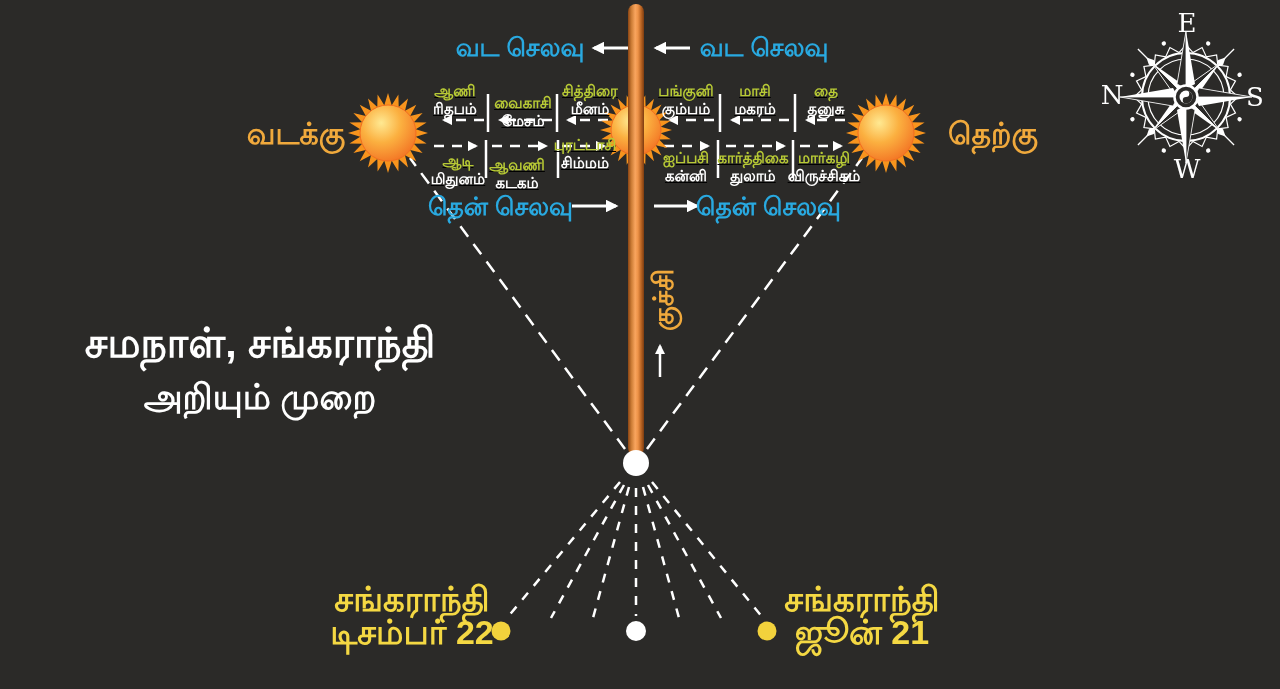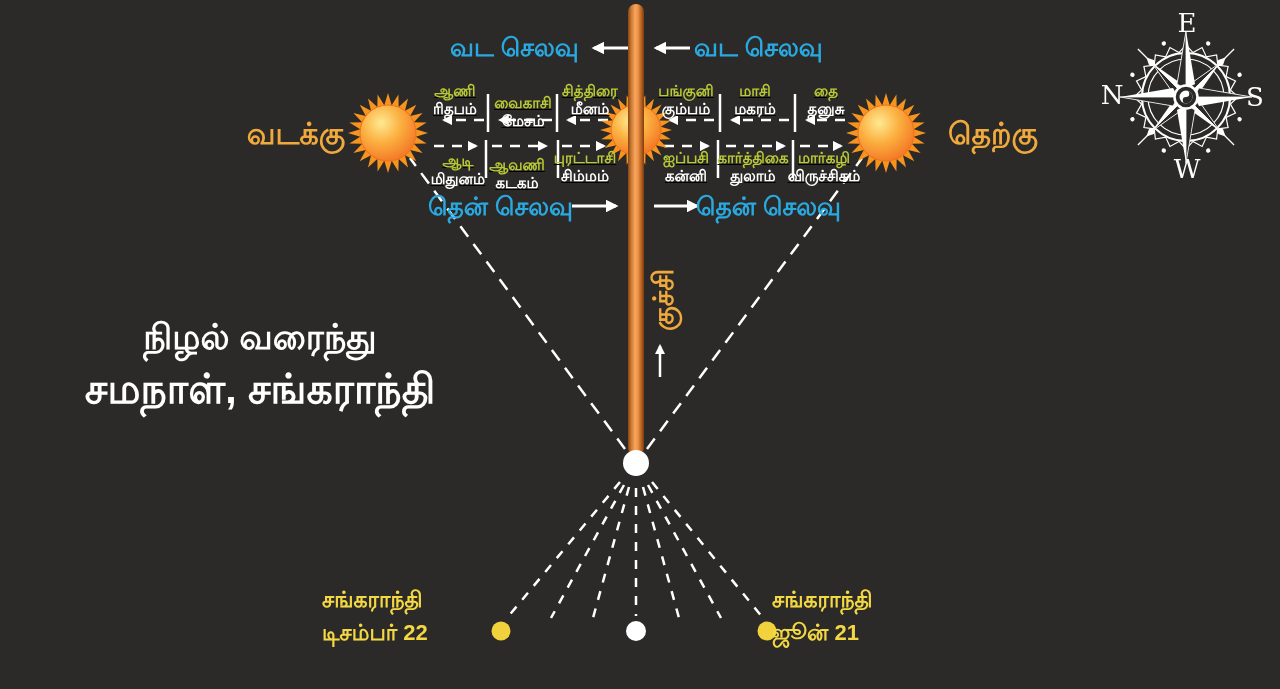--- a/index.html
+++ b/index.html
@@ -1,34 +1,34 @@
 <!DOCTYPE html>
 <html><head>
 <meta charset="utf-8">
 <style>
   html,body{margin:0;padding:0;background:#1a1a1a;}
   .stage{position:relative;width:1280px;height:689px;background:#2b2a28;overflow:hidden;
          font-family:"Liberation Sans",sans-serif;}
   .abs{position:absolute;}
-  .t-blue{color:#29a9e0;font-weight:bold;font-size:25px;text-align:left;white-space:nowrap;}
+  .t-blue{color:#29a9e0;font-weight:bold;font-size:25px;text-align:center;white-space:nowrap;}
   .t-gold{color:#f0a93c;font-weight:bold;font-size:30px;text-align:center;white-space:nowrap;}
   .mcol{position:absolute;width:96px;text-align:center;line-height:18px;white-space:nowrap;text-decoration:underline;}
   .mcol .m{display:block;color:#b8ca35;font-weight:bold;font-size:15px;}
   .mcol .z{display:block;color:#ffffff;font-weight:bold;font-size:15px;}
   .title-block{position:absolute;left:30px;top:314px;width:460px;text-align:center;}
   .title-block .l1{color:#ffffff;font-weight:bold;font-size:35px;line-height:46px;}
   .title-block .l2{color:#ffffff;font-weight:bold;font-size:41px;line-height:58px;}
   .title-block .l3{color:#ffffff;font-weight:bold;font-size:35px;line-height:50px;}
   .stick-label{position:absolute;left:619px;top:283px;width:92px;height:34px;
                color:#f0a93c;font-weight:bold;font-size:28px;text-align:center;white-space:nowrap;
                transform:rotate(-90deg);transform-origin:center center;}
   .compass-letter{position:absolute;width:30px;text-align:center;color:#ffffff;
                   font-family:"DejaVu Serif",serif;font-size:26px;}
-  .sank{position:absolute;width:180px;color:#f4d843;font-weight:bold;font-size:22px;
-        line-height:33px;text-align:left;white-space:nowrap;}
+  .sank{position:absolute;width:180px;color:#f4d843;font-weight:bold;font-size:34px;
+        line-height:33px;text-align:center;white-space:nowrap;}
   .caption{position:absolute;left:390px;top:647px;width:500px;color:#ffffff;font-weight:bold;
            font-size:29px;text-align:center;white-space:nowrap;}
 </style>
 </head>
 <body>
 
 <div class="stage">
 
   <svg class="abs" style="left:0;top:0" width="1280" height="689" viewBox="0 0 1280 689">
     <defs>
@@ -253,43 +253,43 @@
   </div>
 
   <div class="mcol" style="left:410px;top:152px">
     <span class="m">ஆடி</span>
     <span class="z">மிதுனம்</span>
   </div>
   <div class="mcol" style="left:469px;top:156px">
     <span class="m">ஆவணி</span>
     <span class="z">கடகம்</span>
   </div>
-  <div class="mcol" style="left:537px;top:149px">
+  <div class="mcol" style="left:537px;top:136px">
     <span class="m">புரட்டாசி</span>
     <span class="z">சிம்மம்</span>
   </div>
 
   <div class="mcol" style="left:638px;top:149px">
     <span class="m">ஐப்பசி</span>
     <span class="z">கன்னி</span>
   </div>
   <div class="mcol" style="left:705px;top:149px">
     <span class="m">கார்த்திகை</span>
     <span class="z">துலாம்</span>
   </div>
   <div class="mcol" style="left:776px;top:149px">
     <span class="m">மார்கழி</span>
     <span class="z">விருச்சிகம்</span>
   </div>
 
   <div class="stick-label">குச்சி</div>
 
   <div class="title-block">
-    <div class="l1">நிழல் வரைந்து</div>
     <div class="l2">சமநாள், சங்கராந்தி</div>
+    <div class="l3">அறியும் முறை</div>
   </div>
 
   <div class="compass-letter" style="left:1172px;top:8px">E</div>
   <div class="compass-letter" style="left:1097px;top:80px">N</div>
   <div class="compass-letter" style="left:1240px;top:82px">S</div>
   <div class="compass-letter" style="left:1172px;top:154px">W</div>
 
   <div class="sank" style="left:322px;top:583px">
     <div>சங்கராந்தி</div>
     <div>டிசம்பர் 22</div>

